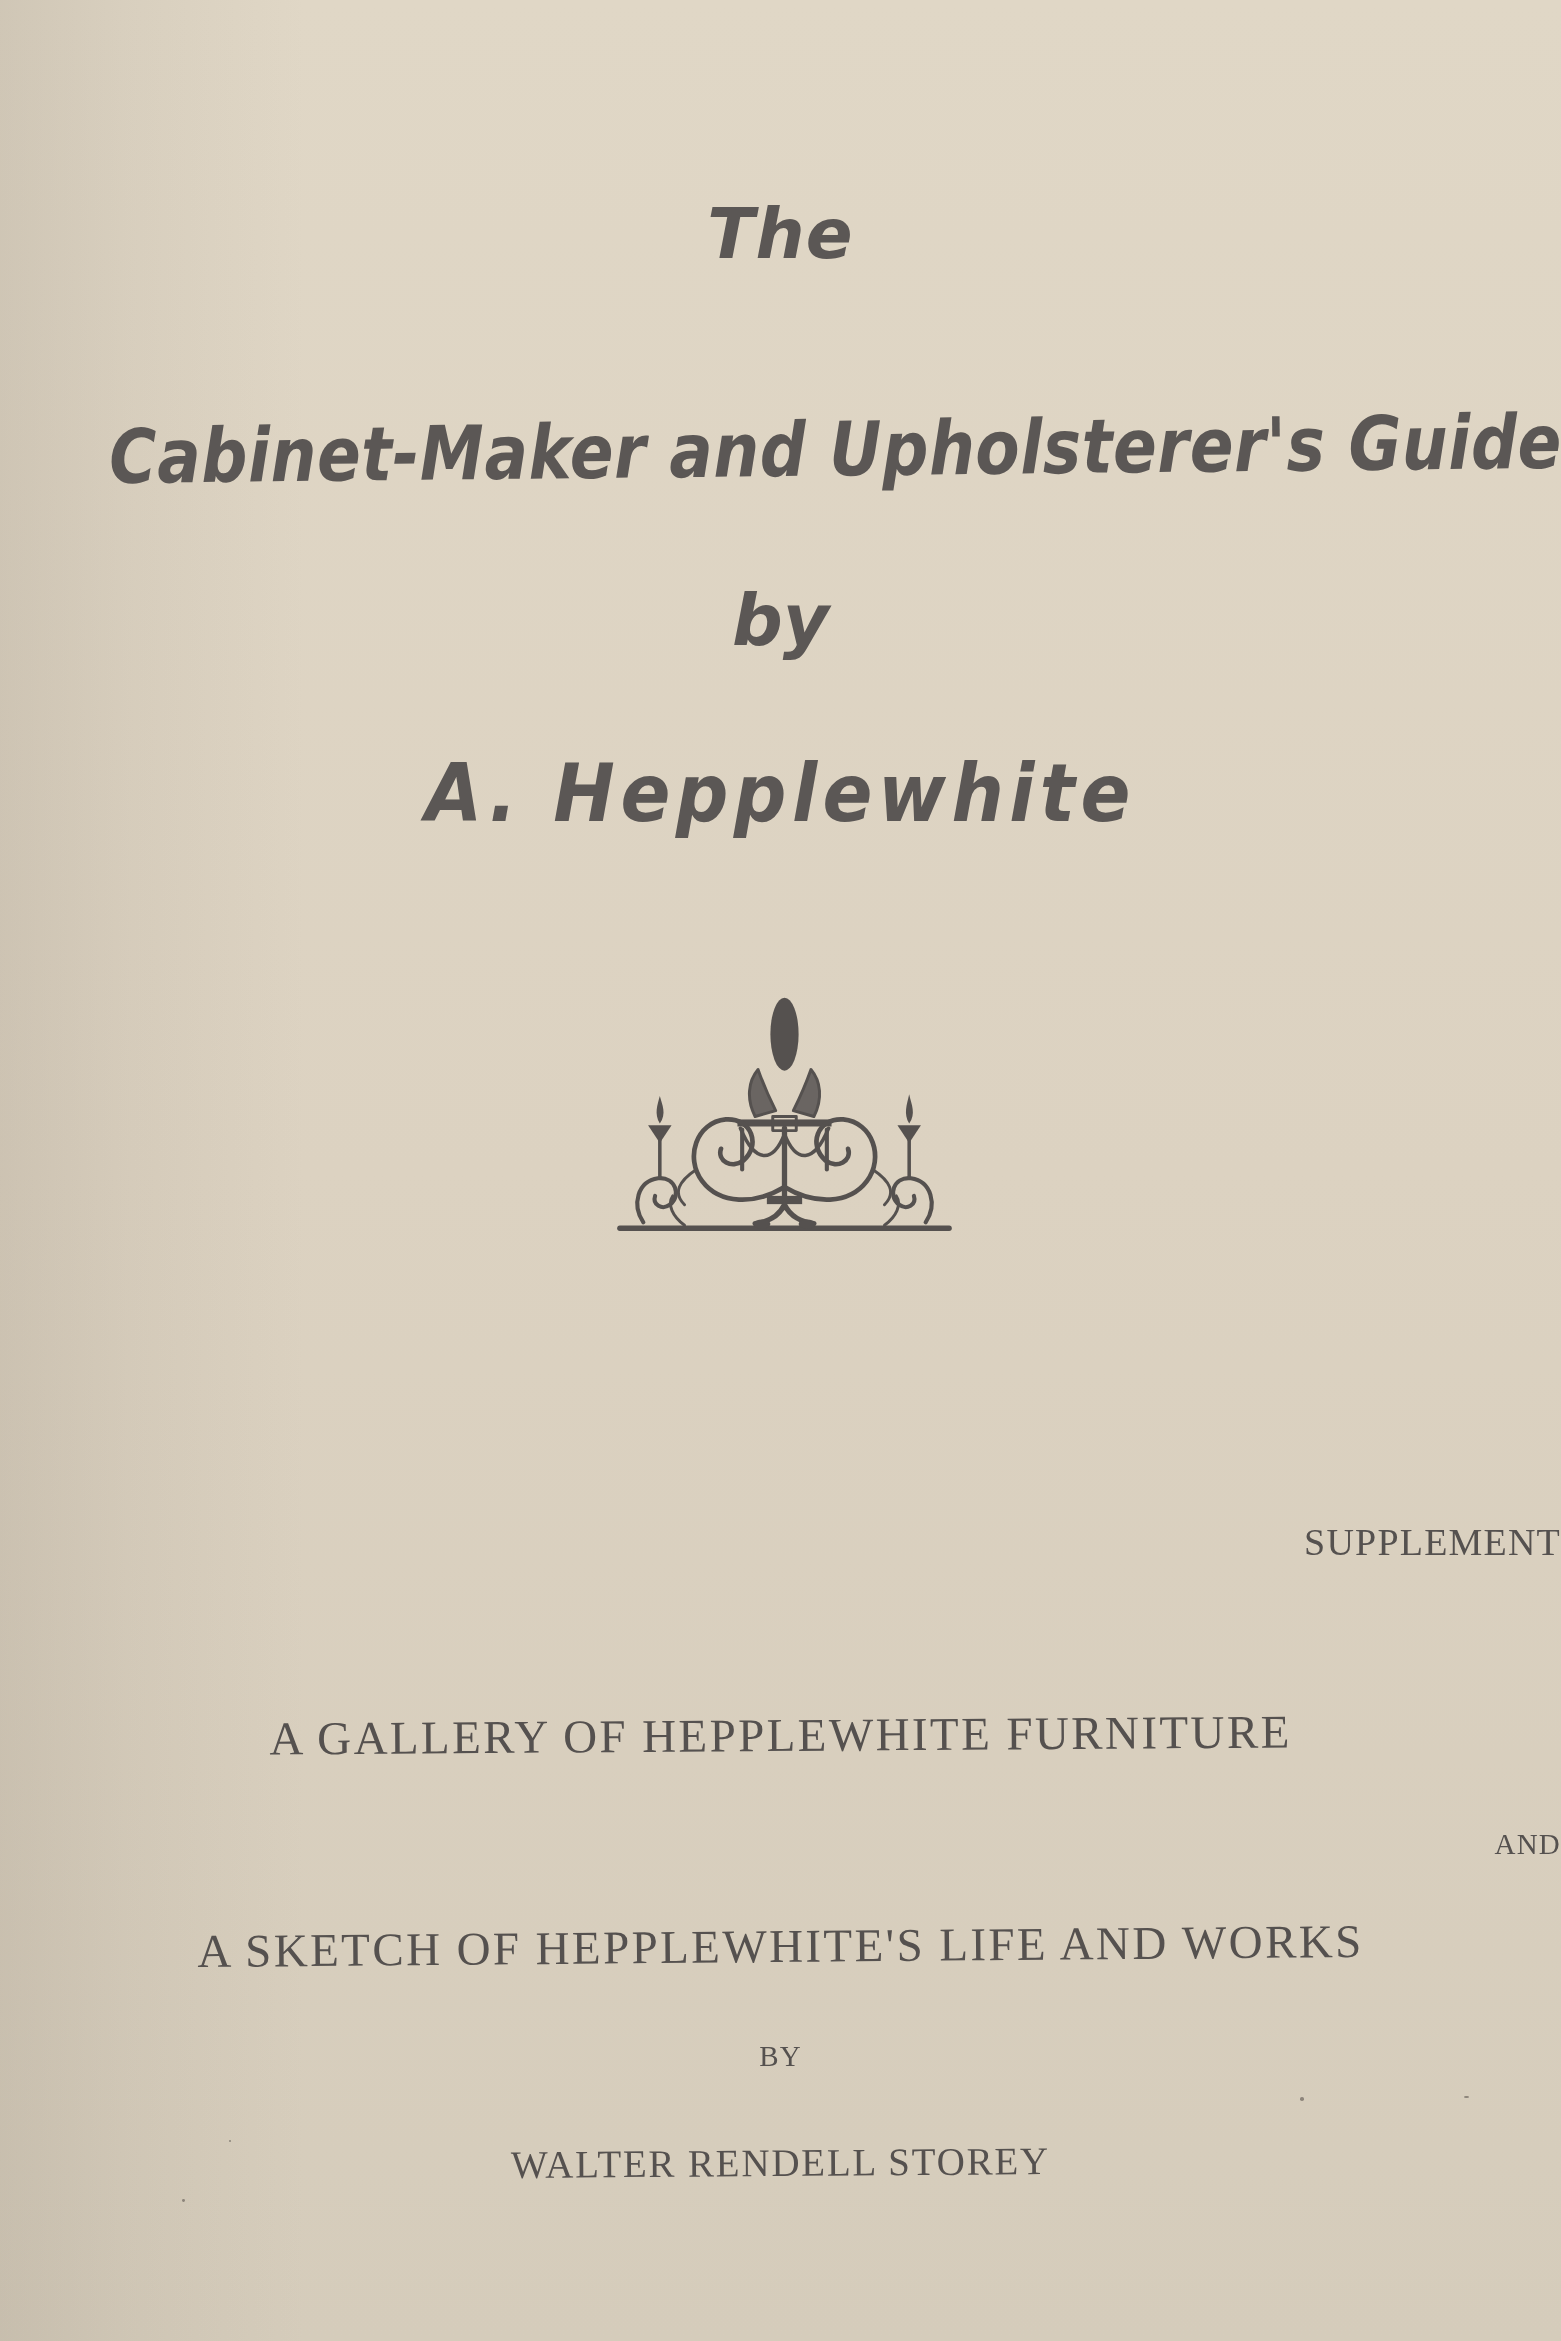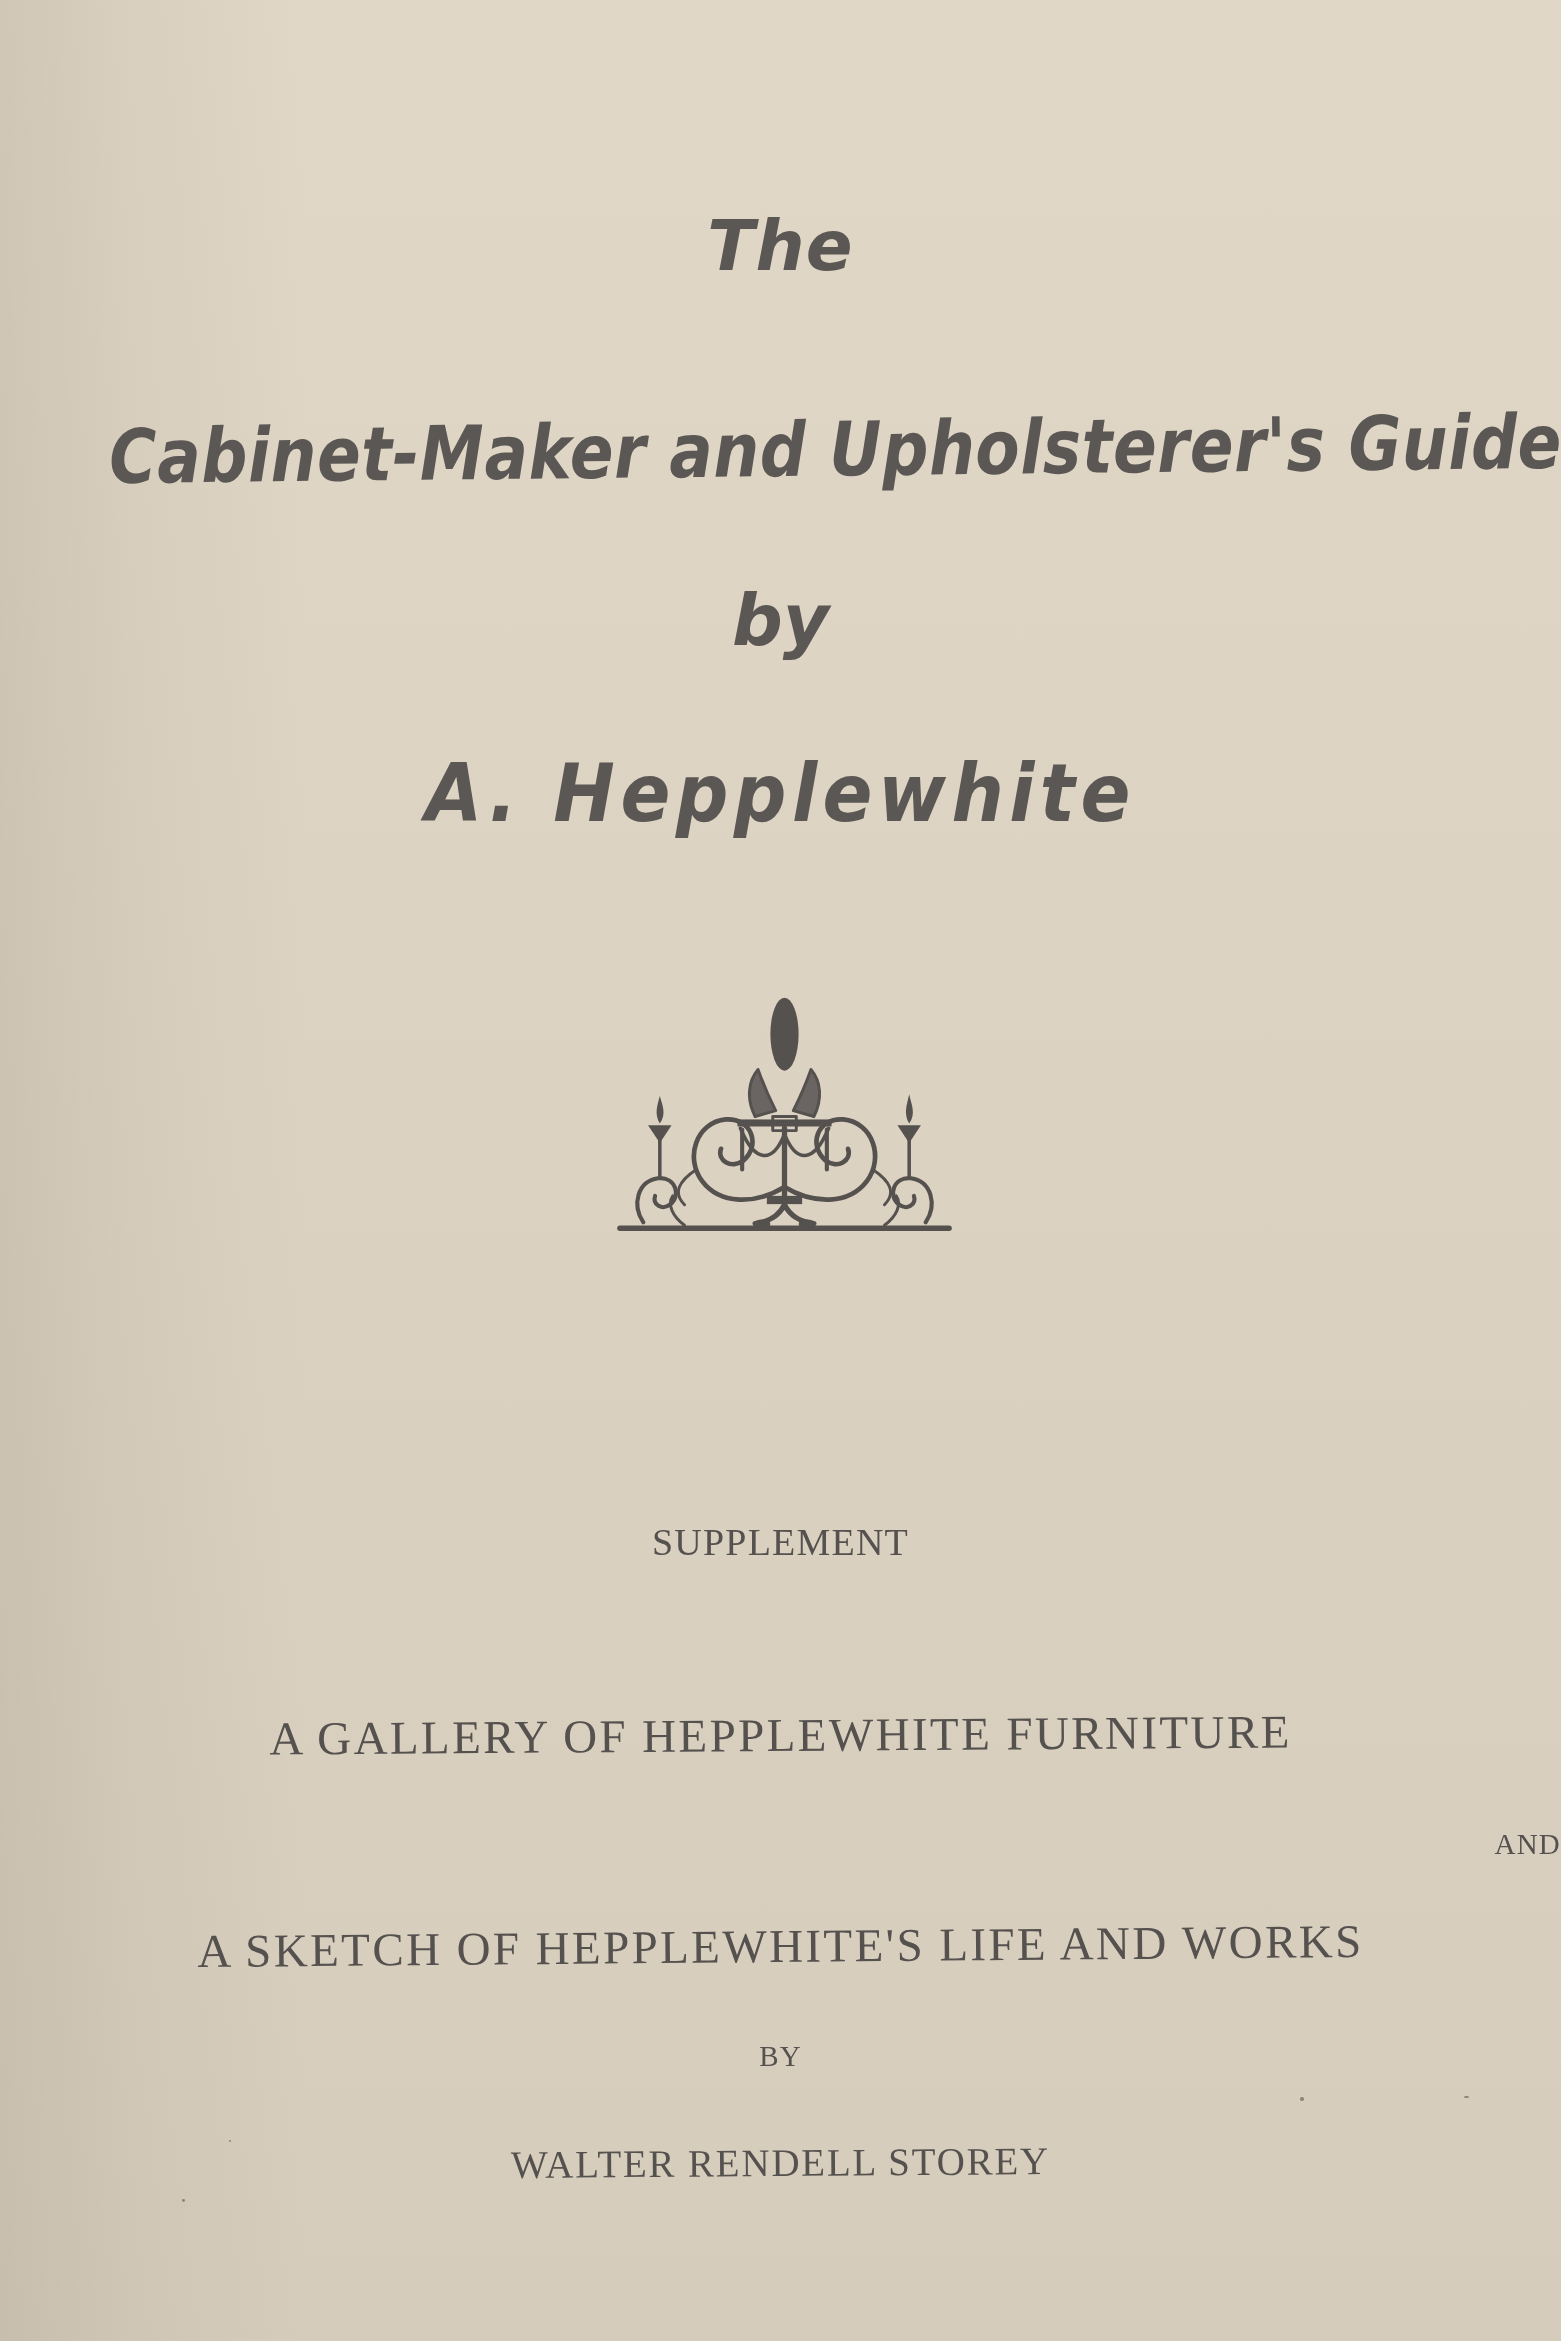--- a/index.html
+++ b/index.html
@@ -18,28 +18,28 @@
     position: absolute; left: 0; width: 1561px; text-align: center;
     font-family: "DejaVu Sans", sans-serif; font-weight: bold; font-style: oblique;
     color: #5b5755; white-space: nowrap;
     transform-origin: center;
   }
   .serif {
     position: absolute; left: 0; width: 1561px; text-align: center;
     font-family: "Liberation Serif", "DejaVu Serif", serif;
     color: #55514f; white-space: nowrap;
   }
-  #t-the { top: 206px; font-size: 69px; letter-spacing: 1.2px; }
+  #t-the { top: 194px; font-size: 69px; letter-spacing: 1.2px; }
   #t-main { top: 406px; font-size: 75px; letter-spacing: 0.6px; transform: rotate(-0.6deg) scaleX(0.86); }
   #t-by { top: 579px; font-size: 71px; }
   #t-author { top: 747px; font-size: 80px; letter-spacing: 5.9px; transform: scaleX(0.92); }
   .ornament {
     position: absolute; left: 608px; top: 993px; width: 353px; height: 247px;
   }
-  #s-supp { top: 1520px; font-size: 38px; letter-spacing: 1.2px; }
+  #s-supp { top: 1520px; font-size: 38px; letter-spacing: 1.2px; text-align: right; }
   #s-gallery { top: 1708px; font-size: 47px; letter-spacing: 2.4px; transform: rotate(-0.4deg); }
   #s-and { top: 1828px; font-size: 29px; letter-spacing: 1.2px; text-align: right; }
   #s-sketch { top: 1919px; font-size: 47px; letter-spacing: 2.4px; transform: rotate(-0.5deg); }
   #s-by { top: 2040px; font-size: 29px; letter-spacing: 1.2px; }
   #s-storey { top: 2140px; font-size: 39px; letter-spacing: 1.8px; transform: rotate(-0.4deg); }
   .speck { position: absolute; width: 3.5px; height: 3.5px; border-radius: 50%; background: #6d6660; opacity: 0.7; }
 </style>
 </head>
 <body>
 

